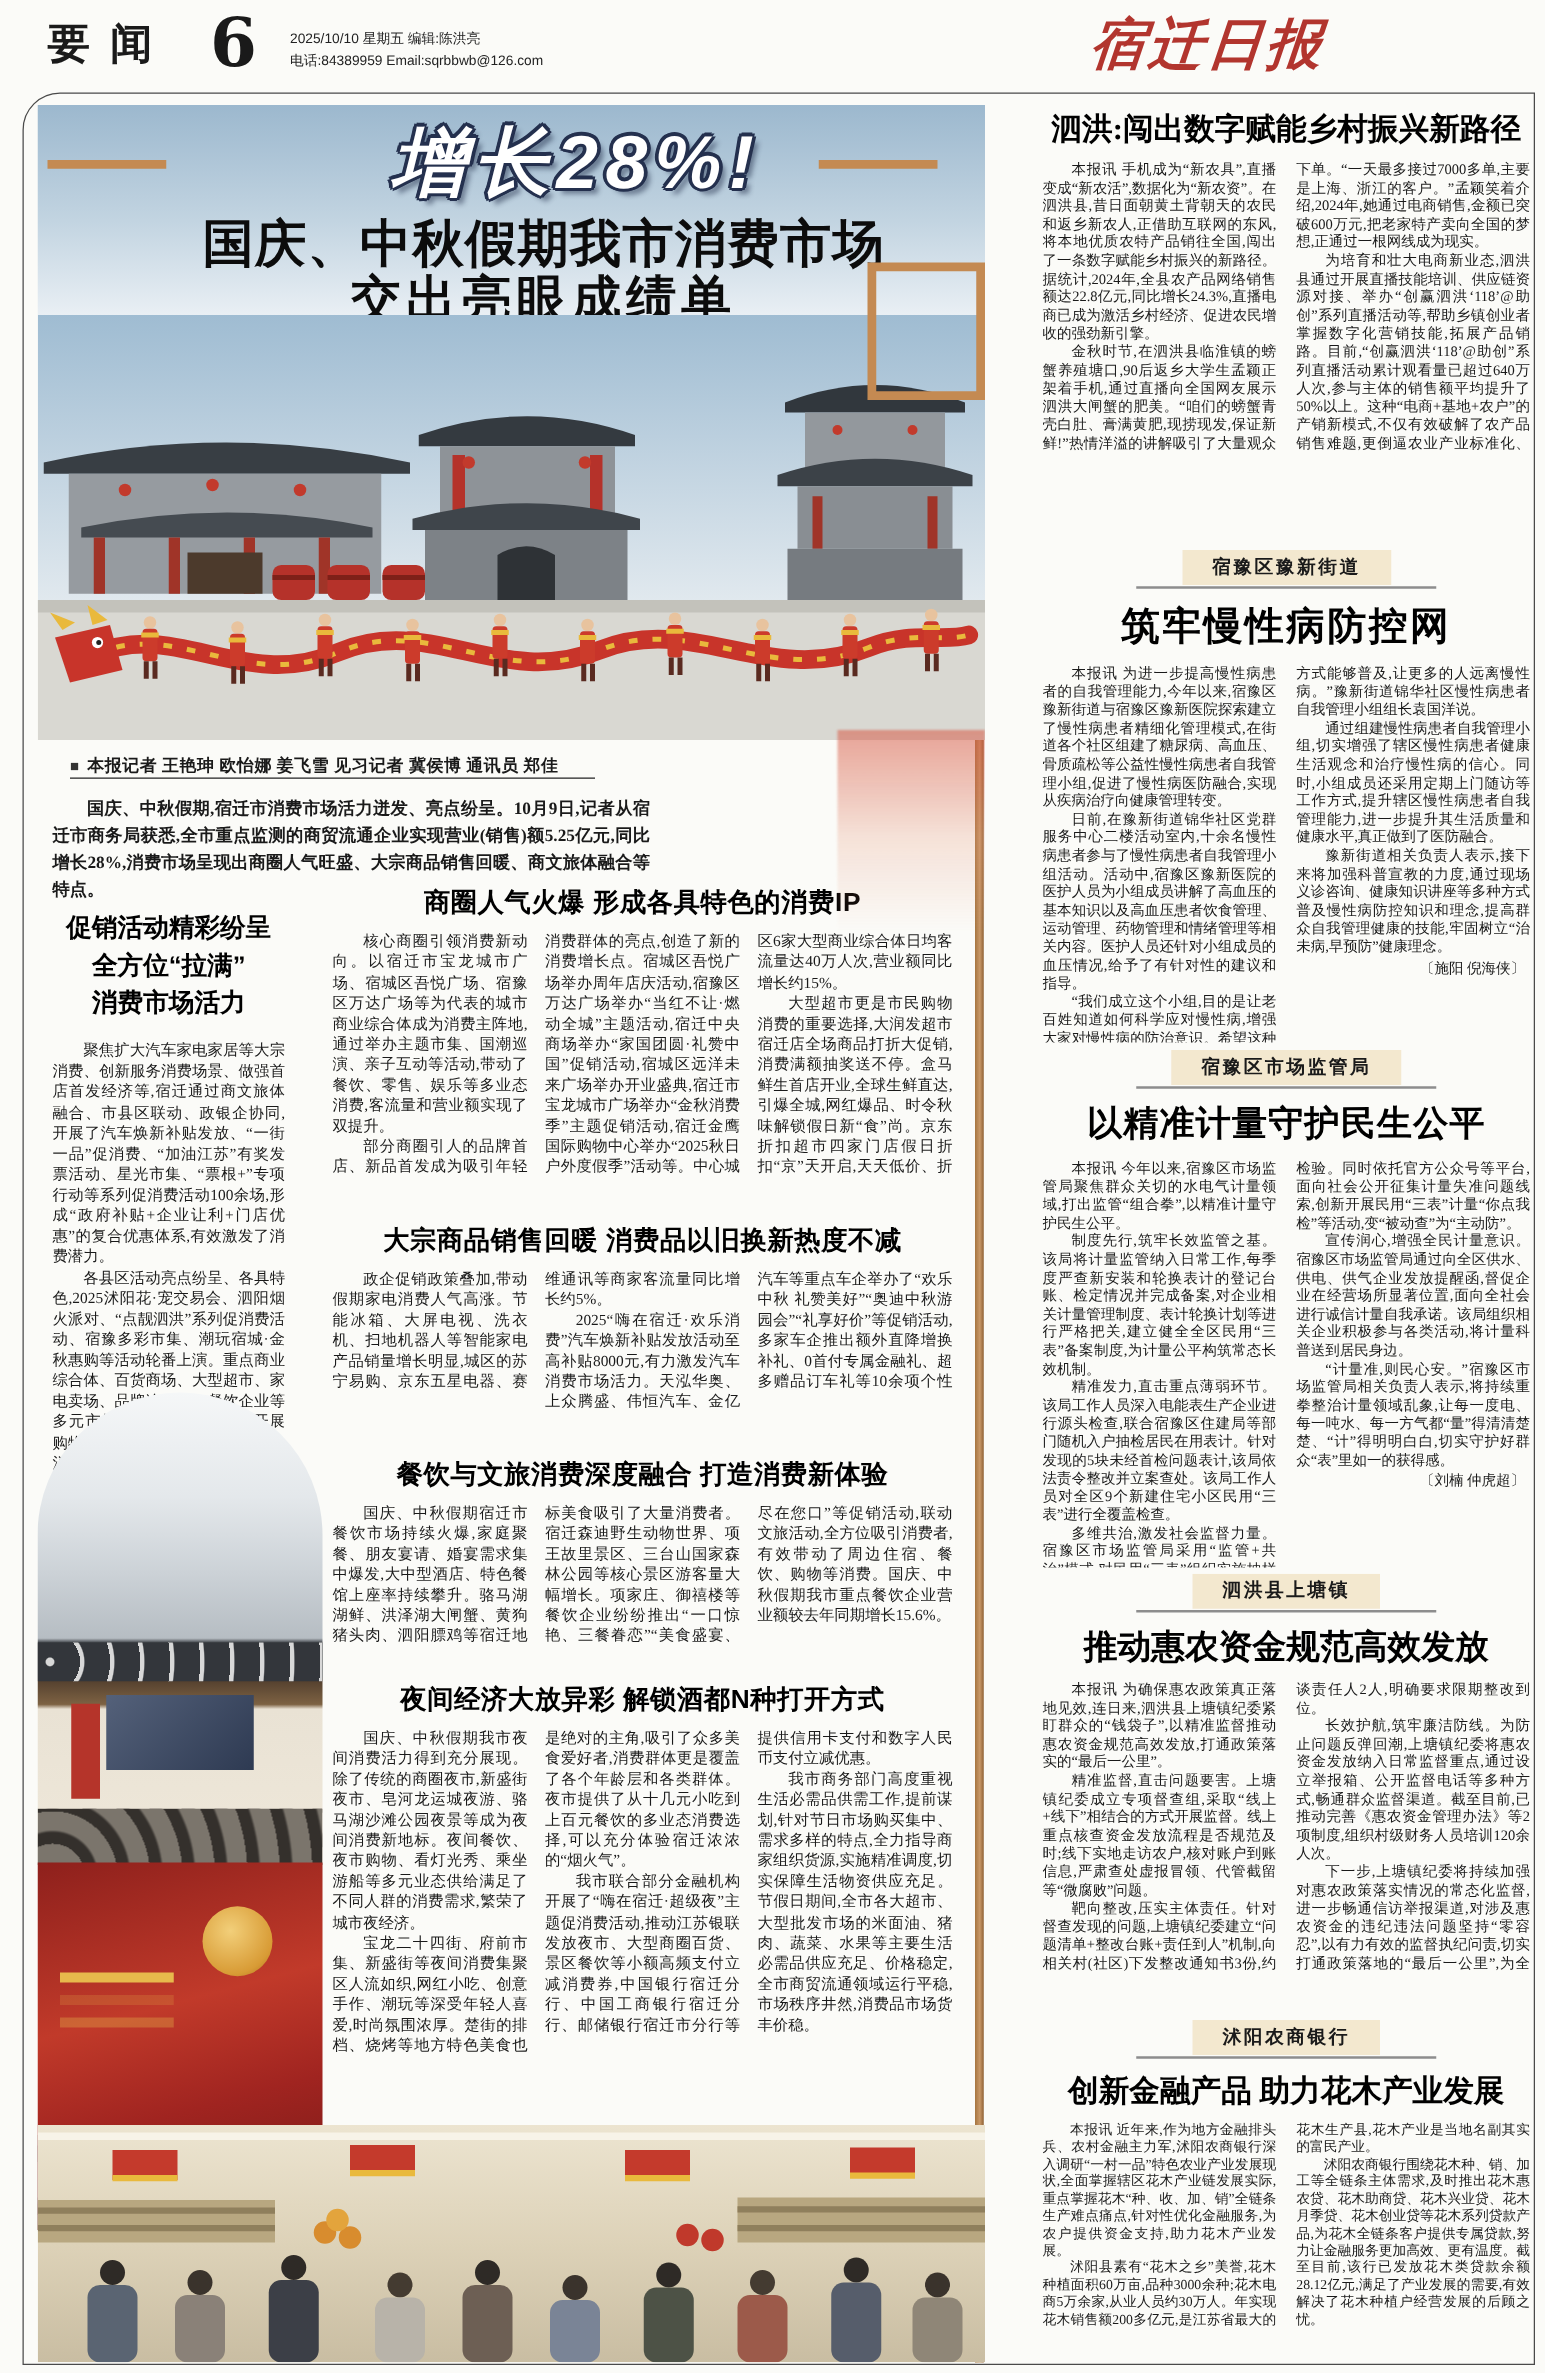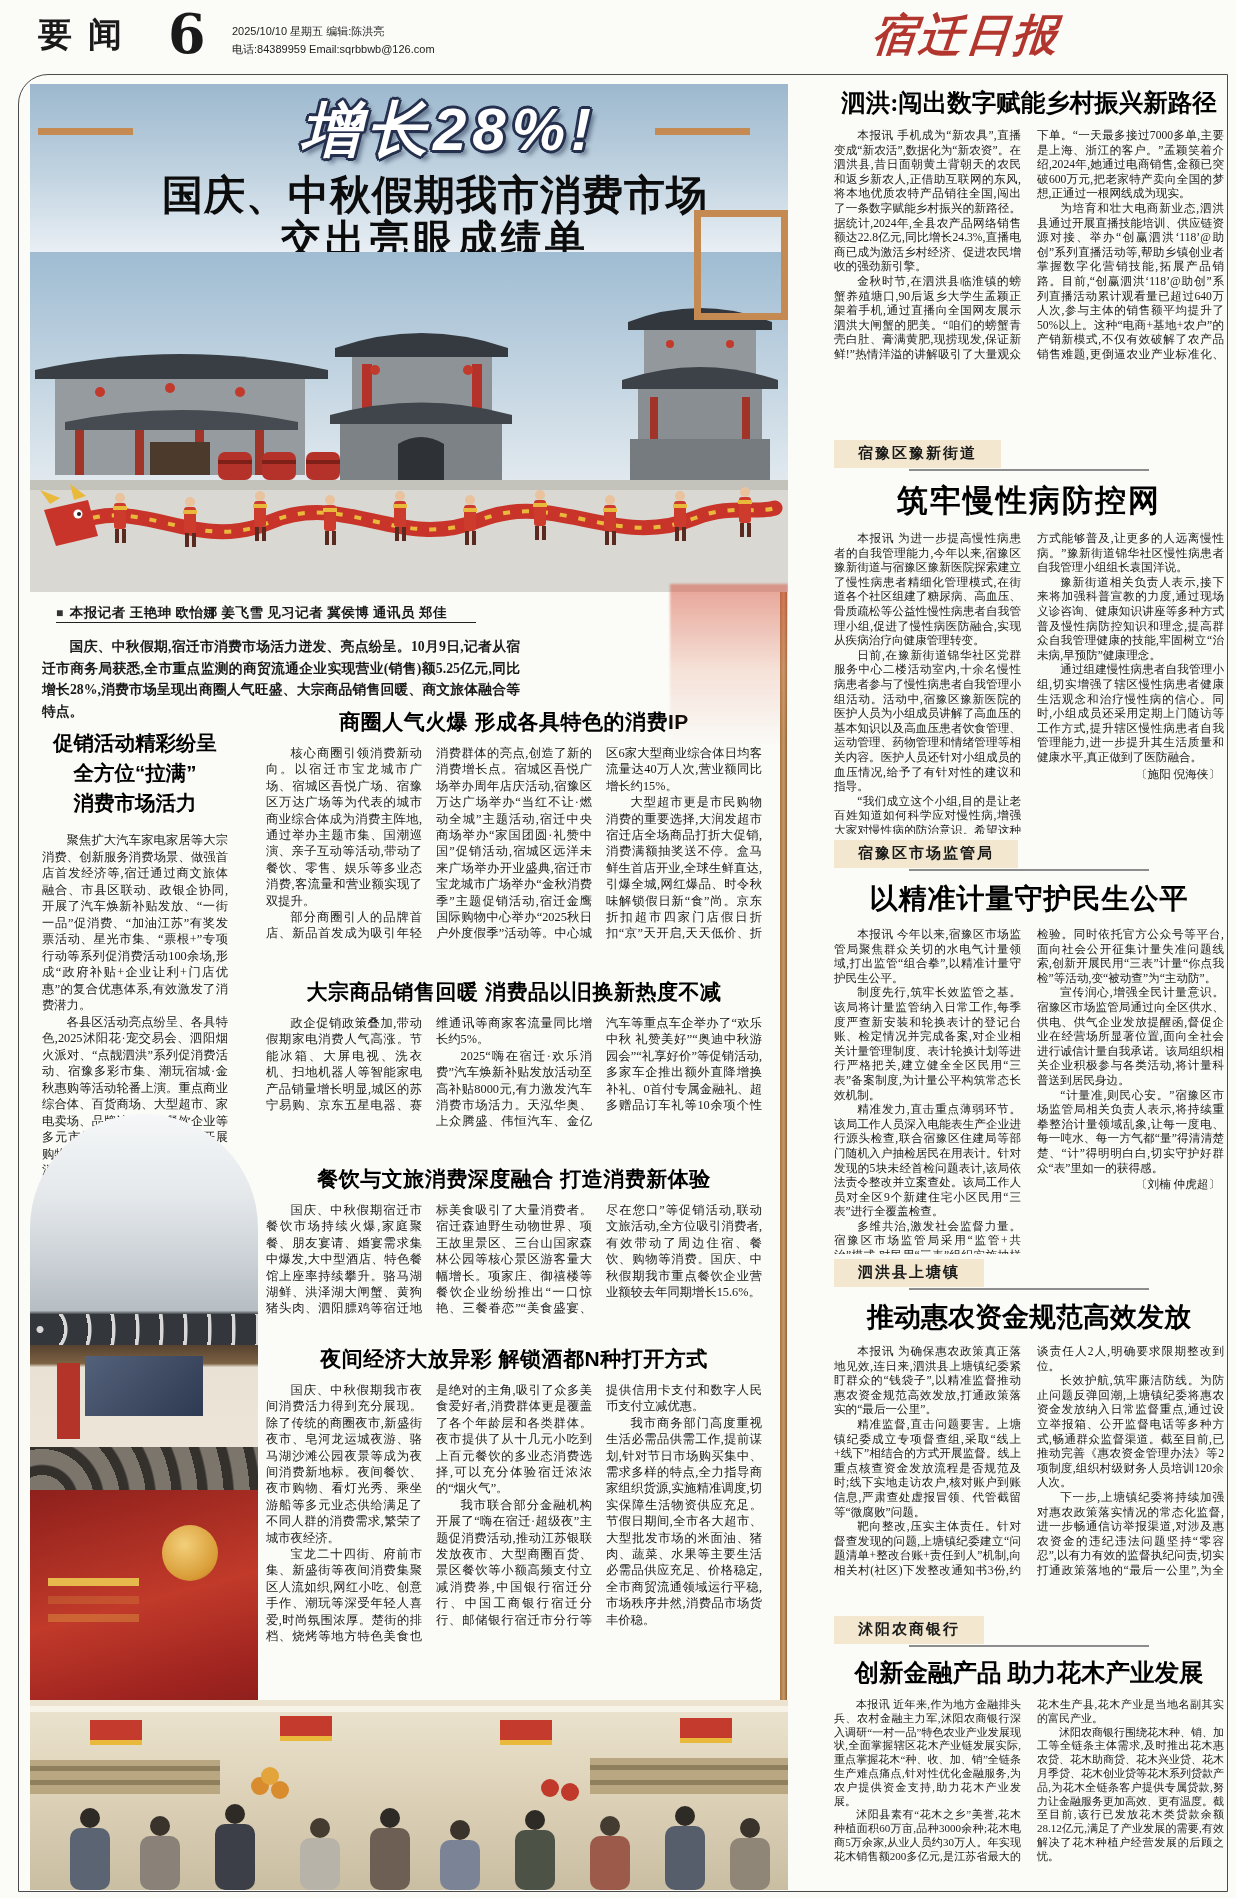--- a/index.html
+++ b/index.html
@@ -15,21 +15,21 @@
   .masthead{position:absolute;right:16px;top:6px;font-size:44px;font-weight:bold;font-style:italic;
     color:#b2352e;font-family:"DejaVu Serif",serif;letter-spacing:3px;transform:skewX(-5deg);}
   
   .frame{position:absolute;left:18px;top:74px;width:1210px;height:1818px;border:1.5px solid #4a4a4a;border-radius:30px 0 0 0;box-sizing:border-box;}
   .divider{position:absolute;left:780px;top:84px;width:7px;height:1806px;background:linear-gradient(90deg,#a5743f,#c89868 55%,#8f6134);}
   
   .main{position:absolute;left:30px;top:84px;width:758px;height:1806px;overflow:hidden;}
   .headzone{position:absolute;left:0;top:0;width:758px;height:168px;background:linear-gradient(180deg,#9cb8ce 0%,#c2d4e1 55%,#e9eff4 100%);}
   .kicker{position:absolute;left:0;top:6px;width:838px;text-align:center;font-family:"Liberation Sans",sans-serif;
     font-weight:900;font-style:italic;font-size:60px;letter-spacing:6px;color:#fff;
-    text-shadow:3px 0 0 #24304e,-3px 0 0 #24304e,0 3px 0 #24304e,0 -3px 0 #24304e,2px 2px 0 #24304e,-2px -2px 0 #24304e,2px -2px 0 #24304e,-2px 2px 0 #24304e,5px 5px 4px rgba(20,30,60,.45);}
+    text-shadow:3px 0 0 #24304e,-3px 0 0 #24304e,0 3px 0 #24304e,0 -3px 0 #24304e,2px 2px 0 #24304e,-2px -2px 0 #24304e,2px -2px 0 #24304e,-2px 2px 0 #24304e,5px 5px 4px rgba(20,30,60,.45);padding-left:12px;}
   .kbar{position:absolute;top:44px;width:95px;height:7px;background:#c48a52;}
   .kbar.l{left:8px;} .kbar.r{right:38px;}
   .mhead{position:absolute;left:0;width:758px;text-align:center;font-family:"Liberation Sans",sans-serif;font-weight:900;color:#0c0c0c;padding-left:26px;}
   .mhead.l1{top:84px;font-size:41px;letter-spacing:1px;}
   .mhead.l2{top:128px;font-size:40px;letter-spacing:4px;text-align:center;}
   .tanframe{position:absolute;left:664px;top:126px;width:80px;height:96px;border:7px solid #c48a52;z-index:3;}
   
   .main-photo{position:absolute;left:0;top:168px;width:758px;height:340px;overflow:hidden;}
   .side-fade{position:absolute;left:640px;top:500px;width:118px;height:190px;z-index:2;
     background:linear-gradient(180deg,rgba(215,90,70,.55),rgba(230,150,120,.25) 45%,rgba(255,255,255,0) 85%);
@@ -65,21 +65,21 @@
   .mart .cols p{margin:0;text-indent:2em;text-align:justify;font-size:12.3px;line-height:16.4px;}
   .m1{margin-top:2px;} .m1 .cols{height:212px;}
   .m2{margin-top:21px;} .m2 .cols{height:126px;}
   .m3{margin-top:24px;} .m3 .cols{height:120px;}
   .m4{margin-top:23px;} .m4 .cols{height:278px;}
   
   .rcol{position:absolute;left:834px;top:84px;width:390px;height:1806px;}
   .rart{position:absolute;left:0;width:390px;overflow:hidden;}
   .r1{top:0;height:312px;} .r2{top:356px;height:394px;} .r3{top:756px;height:414px;}
   .r4{top:1175px;height:352px;} .r5{top:1532px;height:274px;}
-  .tagwrap{position:relative;text-align:left;height:34px;}
+  .tagwrap{position:relative;text-align:center;height:34px;}
   .tagrule{position:absolute;left:75px;right:75px;bottom:3px;height:2.5px;background:#8d8d8d;}
   .tag{position:relative;display:inline-block;background:#f3e8cf;padding:4px 24px 5px 24px;font-size:15px;font-weight:bold;letter-spacing:2px;z-index:1;}
   .rtitle{text-align:center;font-weight:bold;font-family:"Liberation Serif",serif;color:#000;white-space:nowrap;}
   .r1 .rtitle{font-size:24.5px;margin:2px 0 10px 0;}
   .r2 .rtitle{font-size:31px;letter-spacing:2px;margin:6px 0 10px 0;}
   .r3 .rtitle{font-size:28px;letter-spacing:1px;margin:6px 0 10px 0;}
   .r4 .rtitle{font-size:27px;margin:6px 0 10px 0;}
   .r5 .rtitle{font-size:24.5px;margin:6px 0 9px 0;}
   .rbody{column-count:2;column-gap:16px;column-fill:auto;overflow:hidden;}
   .rbody p{margin:0;text-indent:2em;text-align:justify;font-size:11.6px;line-height:14.6px;}
@@ -384,22 +384,22 @@
   <div class="rart r2">
     <div class="tagwrap">
       <div class="tagrule"></div>
       <span class="tag">宿豫区豫新街道</span>
     </div>
     <div class="rtitle">筑牢慢性病防控网</div>
     <div class="rbody">
       <p>本报讯 为进一步提高慢性病患者的自我管理能力,今年以来,宿豫区豫新街道与宿豫区豫新医院探索建立了慢性病患者精细化管理模式,在街道各个社区组建了糖尿病、高血压、骨质疏松等公益性慢性病患者自我管理小组,促进了慢性病医防融合,实现从疾病治疗向健康管理转变。</p>
       <p>日前,在豫新街道锦华社区党群服务中心二楼活动室内,十余名慢性病患者参与了慢性病患者自我管理小组活动。活动中,宿豫区豫新医院的医护人员为小组成员讲解了高血压的基本知识以及高血压患者饮食管理、运动管理、药物管理和情绪管理等相关内容。医护人员还针对小组成员的血压情况,给予了有针对性的建议和指导。</p>
       <p>“我们成立这个小组,目的是让老百姓知道如何科学应对慢性病,增强大家对慢性病的防治意识。希望这种方式能够普及,让更多的人远离慢性病。”豫新街道锦华社区慢性病患者自我管理小组组长袁国洋说。</p>
+      <p>通过组建慢性病患者自我管理小组,切实增强了辖区慢性病患者健康生活观念和治疗慢性病的信心。同时,小组成员还采用定期上门随访等工作方式,提升辖区慢性病患者自我管理能力,进一步提升其生活质量和健康水平,真正做到了医防融合。</p>
       <p>豫新街道相关负责人表示,接下来将加强科普宣教的力度,通过现场义诊咨询、健康知识讲座等多种方式普及慢性病防控知识和理念,提高群众自我管理健康的技能,牢固树立“治未病,早预防”健康理念。</p>
-      <p>通过组建慢性病患者自我管理小组,切实增强了辖区慢性病患者健康生活观念和治疗慢性病的信心。同时,小组成员还采用定期上门随访等工作方式,提升辖区慢性病患者自我管理能力,进一步提升其生活质量和健康水平,真正做到了医防融合。</p>
       <div class="attr">〔施阳 倪海侠〕</div>
     </div>
   </div>
 
   <div class="rart r3">
     <div class="tagwrap">
       <div class="tagrule"></div>
       <span class="tag">宿豫区市场监管局</span>
     </div>
     <div class="rtitle">以精准计量守护民生公平</div>

